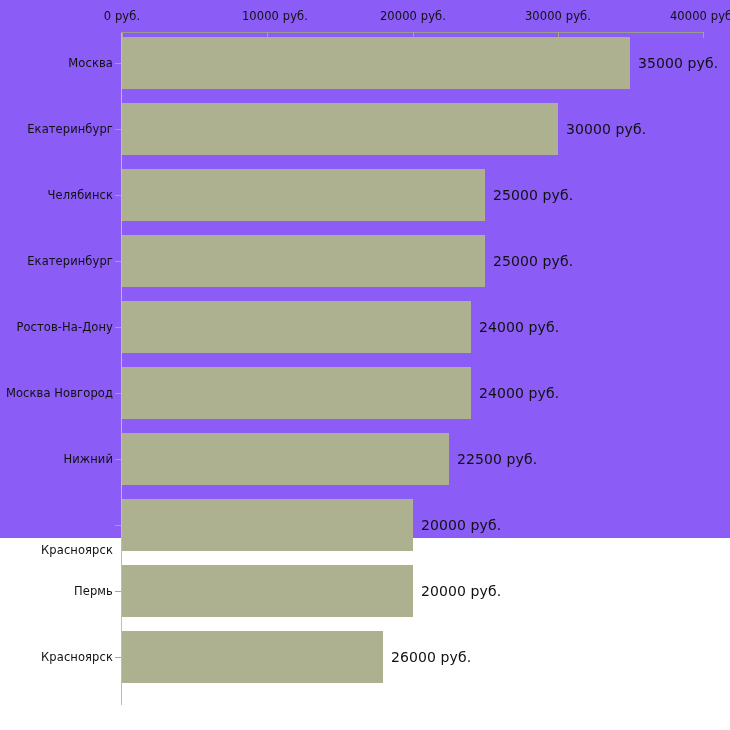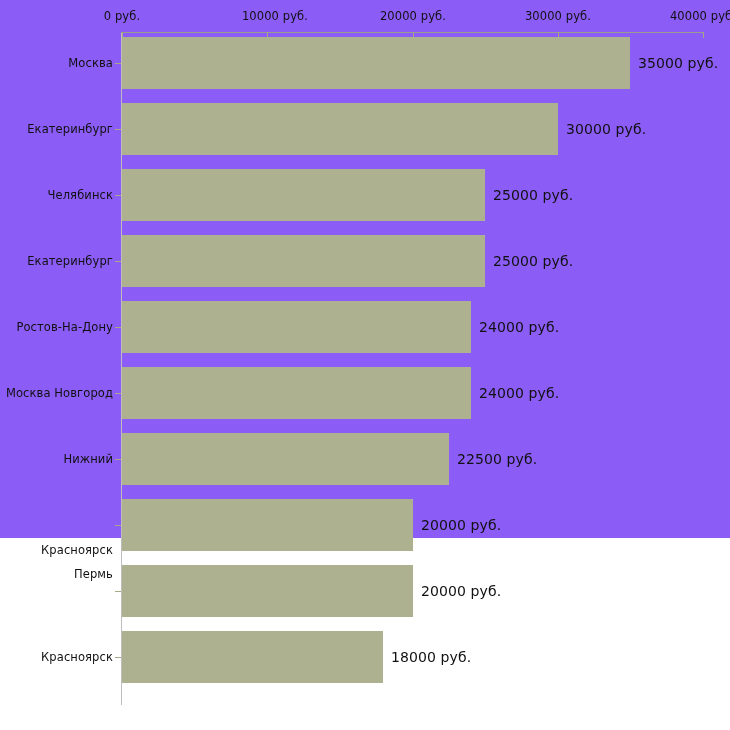--- a/index.html
+++ b/index.html
@@ -125,21 +125,21 @@
   <div class="y-axis-line"></div>
   <div class="y-label-col" id="y-labels">
       <div class="y-tick-label" style="top: 63px;">Москва</div>
       <div class="y-tick-label" style="top: 129px;">Екатеринбург</div>
       <div class="y-tick-label" style="top: 195px;">Челябинск</div>
       <div class="y-tick-label" style="top: 261px;">Екатеринбург</div>
       <div class="y-tick-label" style="top: 327px;">Ростов-На-Дону</div>
       <div class="y-tick-label" style="top: 393px;">Москва Новгород</div>
       <div class="y-tick-label" style="top: 459px;">Нижний</div>
       <div class="y-tick-label" style="top: 550px;">Красноярск</div>
-      <div class="y-tick-label" style="top: 574px;">Пермь</div>
+      <div class="y-tick-label" style="top: 591px;">Пермь</div>
       <div class="y-tick-label" style="top: 657px;">Красноярск</div>
     </div>
   <div id="y-ticks">
       <div class="y-tick" style="top: 63px;"></div>
       <div class="y-tick" style="top: 129px;"></div>
       <div class="y-tick" style="top: 195px;"></div>
       <div class="y-tick" style="top: 261px;"></div>
       <div class="y-tick" style="top: 327px;"></div>
       <div class="y-tick" style="top: 393px;"></div>
       <div class="y-tick" style="top: 459px;"></div>
@@ -163,16 +163,16 @@
   <div id="bar-values">
       <div class="bar-value" style="left: 638px; top: 63px;">35000 руб.</div>
       <div class="bar-value" style="left: 566px; top: 129px;">30000 руб.</div>
       <div class="bar-value" style="left: 493px; top: 195px;">25000 руб.</div>
       <div class="bar-value" style="left: 493px; top: 261px;">25000 руб.</div>
       <div class="bar-value" style="left: 479px; top: 327px;">24000 руб.</div>
       <div class="bar-value" style="left: 479px; top: 393px;">24000 руб.</div>
       <div class="bar-value" style="left: 457px; top: 459px;">22500 руб.</div>
       <div class="bar-value" style="left: 421px; top: 525px;">20000 руб.</div>
       <div class="bar-value" style="left: 421px; top: 591px;">20000 руб.</div>
-      <div class="bar-value" style="left: 391px; top: 657px;">18000 руб.</div>
+      <div class="bar-value" style="left: 391px; top: 657px;">26000 руб.</div>
     </div>
 
 </div>
 
 </body></html>

